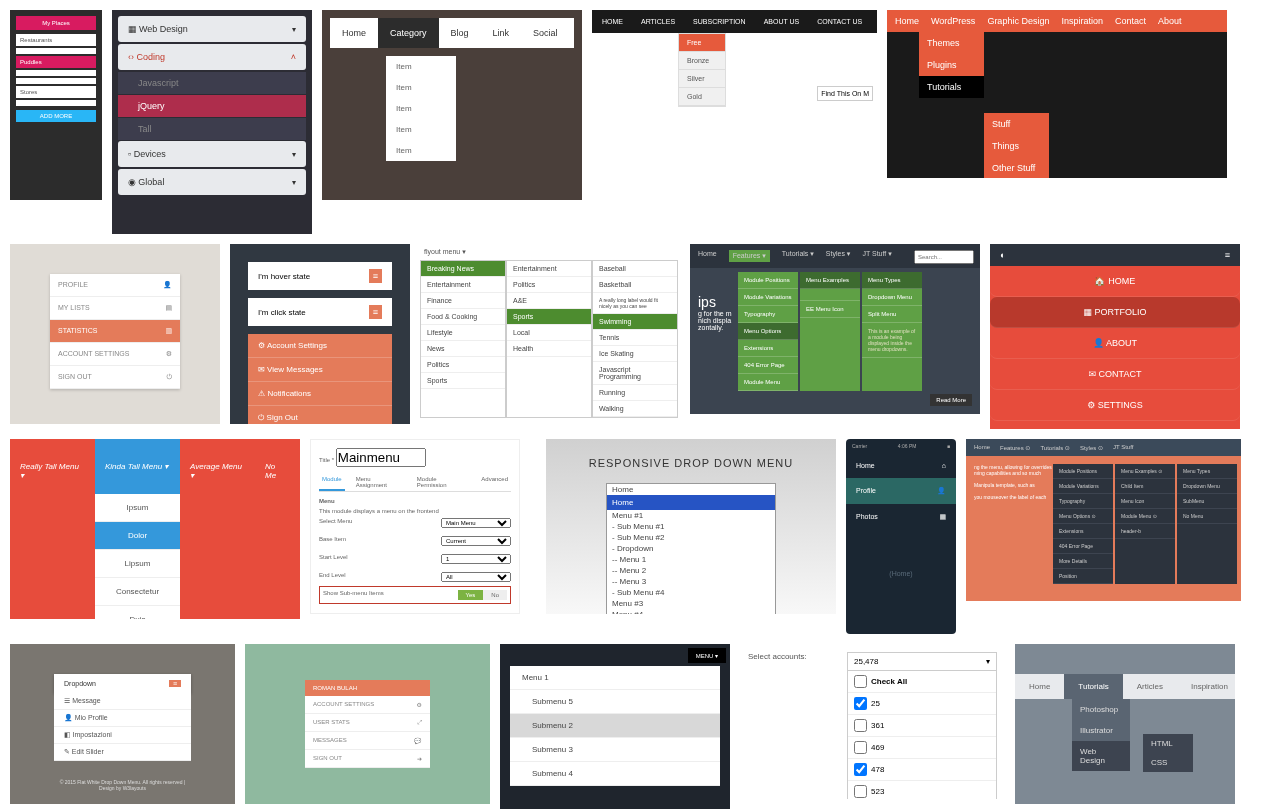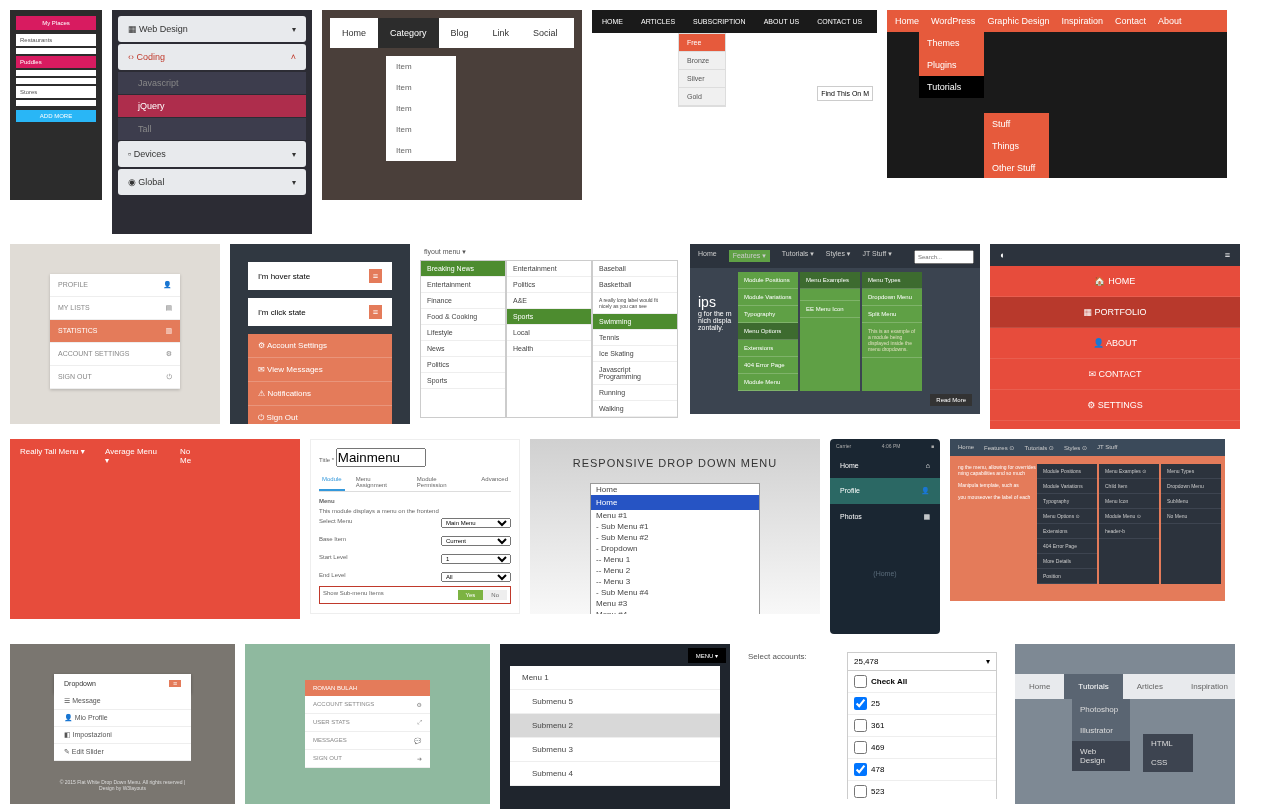--- a/index.html
+++ b/index.html
@@ -77,45 +77,45 @@
 .c9 .pan { background: #5fa045; width: 60px; margin-right: 2px; }
 .c9 .pan div { padding: 5px 6px; color: #fff; font-size: 6px; border-bottom: 1px solid rgba(255,255,255,0.2); }
 .c9 .pan .dark { background: #3d6b2f; }
 .c9 .pan .note { font-size: 5px; color: #e0e0c0; }
 .c9 .side { position: absolute; top: 50px; left: 8px; color: #fff; font-size: 8px; }
 .c9 .rm { position: absolute; bottom: 8px; right: 8px; background: #333; color: #fff; padding: 3px 6px; font-size: 6px; }
 
 
 .c10 { width: 250px; height: 185px; background: #e74c3c; font-size: 9px; }
 .c10 .top { background: #2c333d; padding: 6px 10px; display: flex; justify-content: space-between; color: #fff; }
-.c10 .row { padding: 10px; text-align: center; color: #fff; border-bottom: 1px solid rgba(255,255,255,0.1); }
+.c10 .row { padding: 10px; text-align: center; color: #fff; border-bottom: 1px solid rgba(255,255,255,0.1); border-radius: 7px; }
 .c10 .row.dark { background: #b8392c; }
 
 
 .c11 { width: 290px; height: 180px; background: #e74c3c; display: flex; font-size: 8px; }
-.c11 .hdr { padding: 8px 10px; color: #fff; }
+.c11 .hdr { padding: 23px 10px; color: #fff; font-style: italic; }
 .c11 .hdr.blue { background: #3498db; }
 .c11 .col { background: #fff; width: 85px; }
 .c11 .col div { padding: 9px; text-align: center; color: #555; border-bottom: 1px solid #eee; }
 .c11 .col .blue { background: #3498db; color: #fff; }
 
 
 .c12 { width: 210px; height: 175px; background: #fff; border: 1px solid #eee; font-size: 6px; padding: 8px; color: #666; }
 .c12 .tabs { display: flex; gap: 8px; margin: 6px 0; border-bottom: 1px solid #ddd; }
 .c12 .tabs div { padding: 3px; }
 .c12 .tabs .active { color: #3498db; border-bottom: 2px solid #3498db; }
 .c12 .field { display: flex; justify-content: space-between; padding: 4px 0; }
 .c12 .field select, .c12 .field input { font-size: 6px; width: 70px; }
 .c12 .boxed { border: 1px solid #c0392b; padding: 3px; }
 .c12 .yesno { display: flex; }
 .c12 .yesno .y { background: #7cb342; color: #fff; padding: 2px 8px; }
 .c12 .yesno .n { background: #eee; padding: 2px 8px; }
 
 
-.c13 { width: 290px; height: 175px; background: linear-gradient(#d0d0d0,#f8f8f8); padding: 18px; font-size: 8px; }
+.c13 { width: 290px; height: 175px; background: linear-gradient(#d0d0d0,#f8f8f8); padding: 18px; font-size: 8px; margin-left: 16px; }
 .c13 .title { text-align: center; font-size: 11px; letter-spacing: 1px; color: #333; margin-bottom: 14px; }
 .c13 .sel { background: #fff; border: 1px solid #999; width: 170px; margin: 0 auto; }
 .c13 .sel .top { background: #2654c4; color: #fff; padding: 3px 5px; }
 .c13 .sel div { padding: 1px 5px; color: #444; }
 
 
 .c14 { width: 110px; height: 195px; background: #1a2632; font-size: 7px; border-radius: 4px; }
 .c14 .status { padding: 4px 6px; font-size: 5px; color: #aaa; display: flex; justify-content: space-between; }
 .c14 .row { padding: 9px 10px; color: #fff; display: flex; justify-content: space-between; }
 .c14 .row.teal { background: #2b6864; }
@@ -403,20 +403,31 @@
   <div class="row"><span>🏠</span> <span>HOME</span></div>
   <div class="row dark"><span>▦</span> <span>PORTFOLIO</span></div>
   <div class="row"><span>👤</span> <span>ABOUT</span></div>
   <div class="row"><span>✉</span> <span>CONTACT</span></div>
   <div class="row"><span>⚙</span> <span>SETTINGS</span></div>
 </div>
 
 <div class="card c11">
   <div style="width:85px">
     <div class="hdr"><span>Really Tall Menu</span> ▾</div>
+  </div>
+  <div style="width:85px">
+    <div class="hdr blue"><span>Kinda Tall Menu</span> ▾</div>
+    <div class="col">
+      <div>Ipsum</div>
+      <div class="blue">Dolor</div>
+      <div>Lipsum</div>
+      <div>Consectetur</div>
+      <div>Duis</div>
+      <div>Sed</div>
+    </div>
   </div>
   <div style="width:75px">
     <div class="hdr"><span>Average Menu</span> ▾</div>
   </div>
   <div style="width:40px">
     <div class="hdr">No Me</div>
   </div>
 </div>
 
 <div class="card c12">

